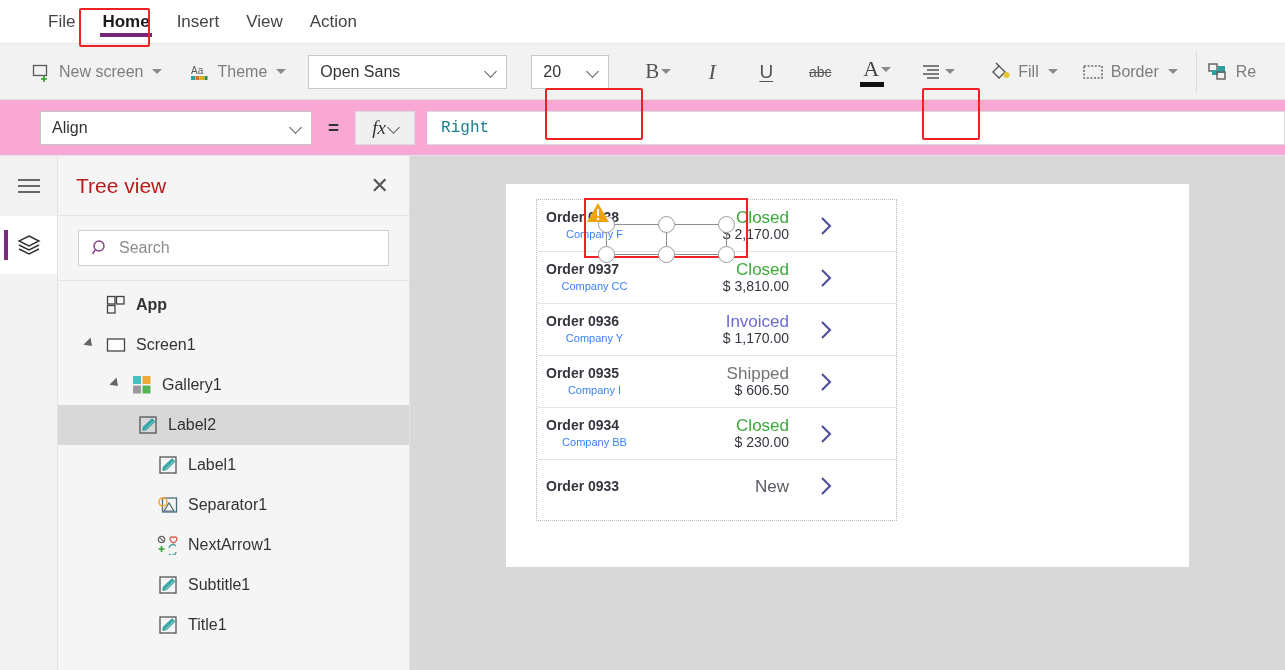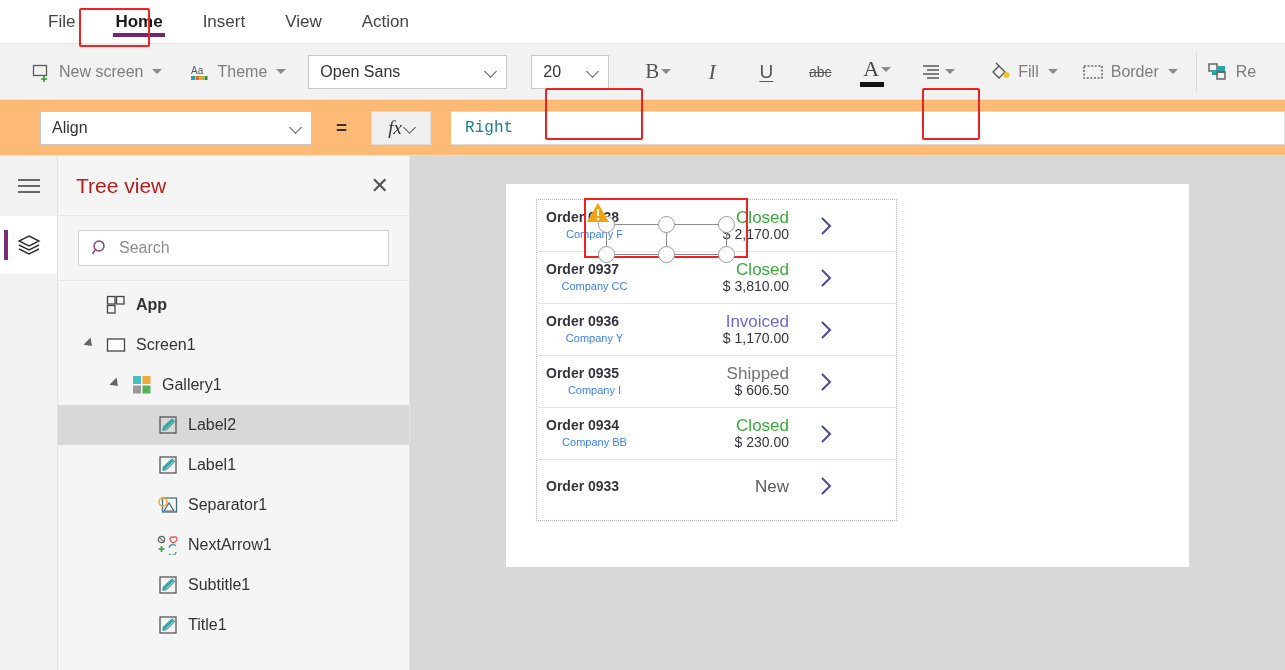--- a/index.html
+++ b/index.html
@@ -7,21 +7,21 @@
     width: 1285px; height: 670px;
     font-family: "Liberation Sans", sans-serif;
     background: #ffffff; overflow: hidden;
   }
   #app { position: relative; width: 1285px; height: 670px; }
 
   
   .menubar {
     height: 44px; background: #ffffff;
     display: flex; align-items: center;
-    padding-left: 36px; gap: 16px;
+    padding-left: 36px; gap: 3px;
     border-bottom: 1px solid #e6e6e6;
     position: relative;
   }
   .menu-item {
     font-size: 17px; color: #444; padding: 6px 12px;
     position: relative; white-space: nowrap; cursor: default;
   }
   .menu-item.active { color: #1a1a1a; font-weight: bold; }
   .menu-item.active .underline {
     position: absolute; left: 10px; right: 10px; bottom: 1px;
@@ -66,22 +66,22 @@
           justify-content:center; position:relative; }
   .glyph-B { font-size:21px; color:#555; font-family:"Liberation Serif",serif; }
   .glyph-I { font-size:22px; color:#555; font-style:italic;
              font-family:"Liberation Serif",serif; }
   .glyph-U { font-size:19px; color:#555; text-decoration: underline;
              text-underline-offset: 3px; }
   .glyph-S { font-size:14px; color:#555; text-decoration: line-through; }
 
   
   .fbar {
-    height: 56px; background:#fdba74; display:flex; align-items:center;
-    padding-left: 40px; gap: 20px; border-bottom:1px solid #e6e6e6;
+    height: 56px; background:#f9a8d4; display:flex; align-items:center;
+    padding-left: 40px; gap: 12px; border-bottom:1px solid #e6e6e6;
   }
   .prop-combo { width: 272px; height: 34px; }
   .eq { font-size:19px; color:#333; font-weight:bold; padding:0 4px;}
   .fx-btn {
     width:60px; height:34px; background:#efefef; border:1px solid #dcdcdc;
     display:flex; align-items:center; justify-content:center; gap:3px;
   }
   .fx { font-family:"Liberation Serif",serif; font-style:italic;
         font-size:19px; color:#333; }
   .formula-input {
@@ -360,21 +360,21 @@
             <span class="ticon">
               <svg width="20" height="20" viewBox="0 0 20 20">
                 <rect x="1" y="1" width="8" height="8" fill="#49c0c0"></rect>
                 <rect x="10.5" y="1" width="8" height="8" fill="#f0a93c"></rect>
                 <rect x="1" y="10.5" width="8" height="8" fill="#9a9a9a"></rect>
                 <rect x="10.5" y="10.5" width="8" height="8" fill="#56b356"></rect>
               </svg>
             </span>
             <span>Gallery1</span>
           </div>
-          <div class="tnode sel" style="padding-left: 76px;">
+          <div class="tnode sel" style="padding-left: 56px;">
             <span class="tw"></span>
             <span class="ticon">
               <svg width="20" height="20" viewBox="0 0 20 20">
                 <rect x="2" y="2" width="16" height="16" fill="none" stroke="#555" stroke-width="1.3"></rect>
                 <path d="M5 15 L15 5" stroke="#2ba3a3" stroke-width="2"></path>
                 <path d="M5 15 l0.5 -3 L14 4 l2.5 2.5 L8 15 Z" fill="none" stroke="#2ba3a3" stroke-width="1.2"></path>
               </svg>
             </span>
             <span>Label2</span>
           </div>

